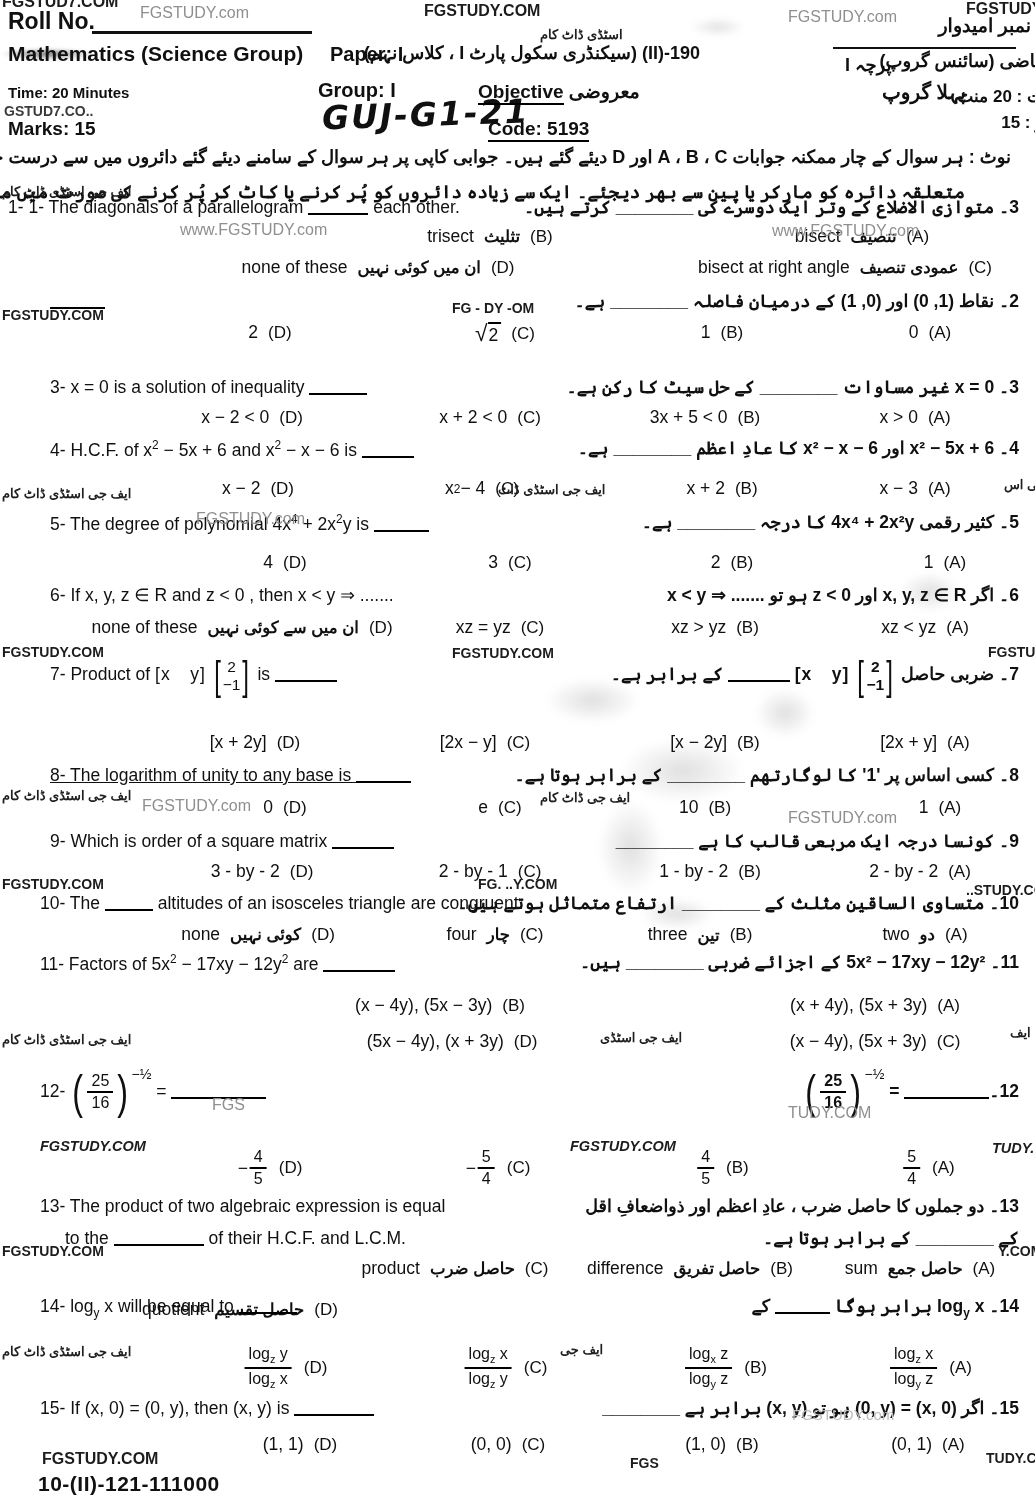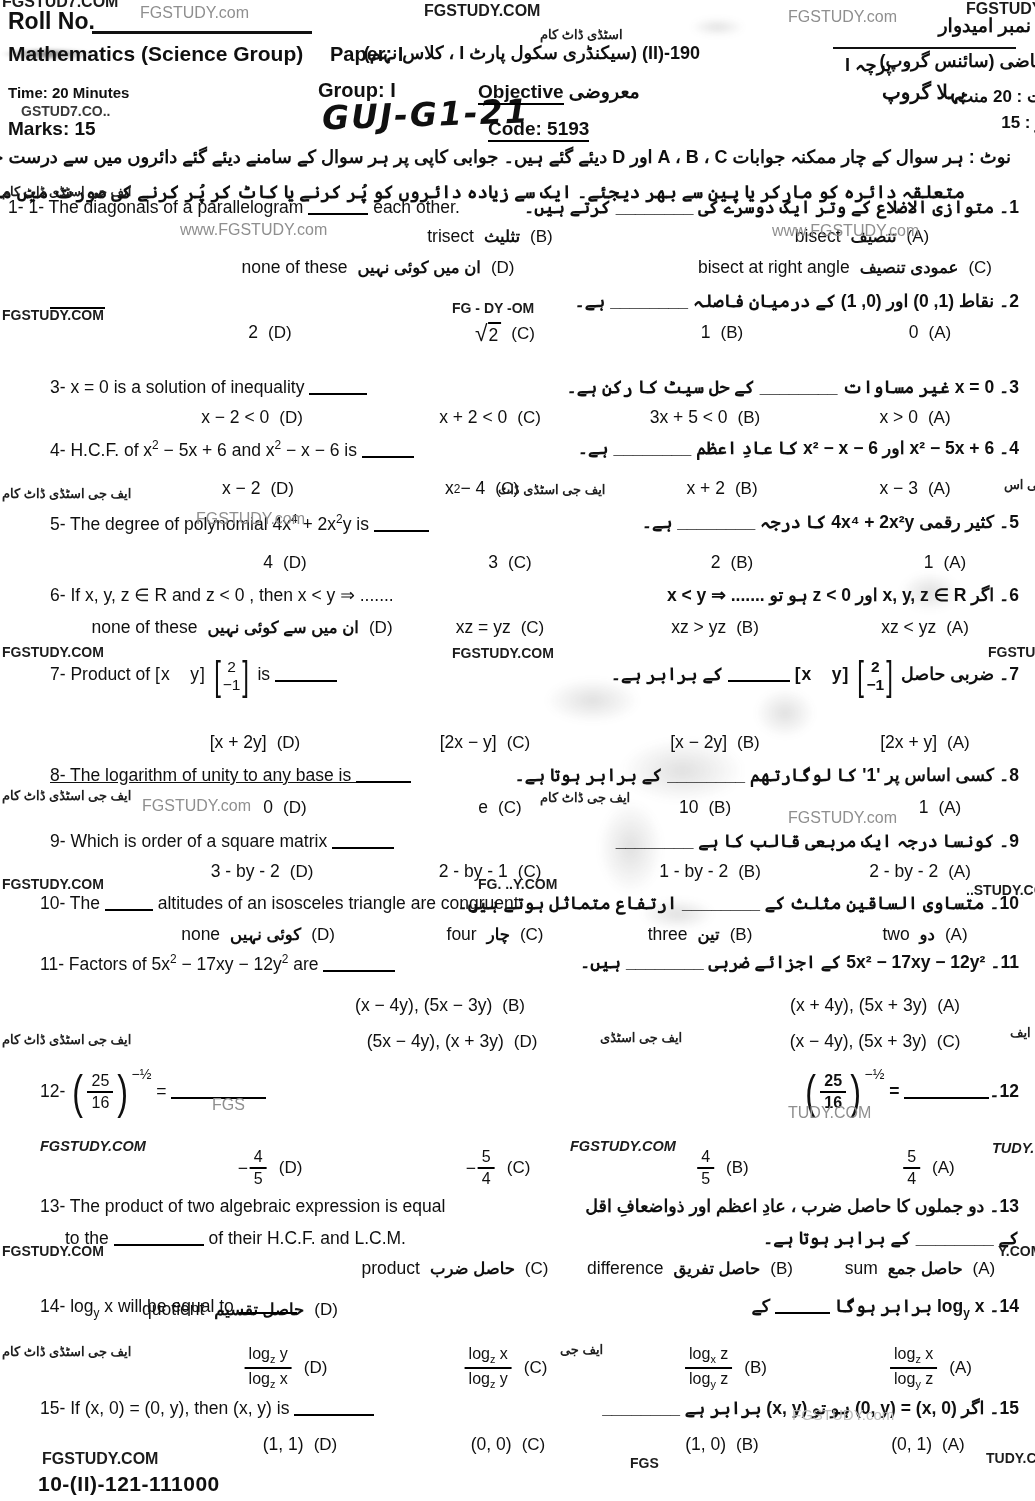--- a/index.html
+++ b/index.html
@@ -109,21 +109,21 @@
   <div class="hdr h-group-ur">پہلا گروپ</div>
   <div class="hdr h-time-ur">وقت : 20 منٹ</div>
   <div class="hdr h-marks-ur">کل نمبر : 15</div>
 
   <div class="note note1">نوٹ : ہر سوال کے چار ممکنہ جوابات A ، B ، C اور D دیئے گئے ہیں۔ جوابی کاپی پر ہر سوال کے سامنے دیئے گئے دائروں میں سے درست جواب کے مطابق</div>
   <div class="note note2">متعلقہ دائرہ کو مارکر یا پین سے بھر دیجئے۔ ایک سے زیادہ دائروں کو پُر کرنے یا کاٹ کر پُر کرنے کی صورت میں مذکورہ جواب غلط تصور ہوگا۔</div>
 
   <div id="q-layer">
       <div class="q-line" style="top: 197px;">
         <div class="q-en" style="left: 8px;"><span class="tx">1-    1-   The diagonals of a parallelogram </span><span class="blank" style="width: 60px;"></span><span class="tx"> each other.</span></div>
-        <div class="q-ur" dir="rtl">1۔   متوازی الاضلاع کے وتر ایک دوسرے کی ________ کرتے ہیں۔</div>
+        <div class="q-ur" dir="rtl">3۔   متوازی الاضلاع کے وتر ایک دوسرے کی ________ کرتے ہیں۔</div>
       </div>
       <div class="opt" style="left: 490px; top: 226px;">
         <span class="opt-val">
           <span class="tx">trisect</span>
         </span>
         <span class="opt-ur" dir="rtl">تثلیث</span>
         <span class="opt-letter">(B)</span>
       </div>
       <div class="opt" style="left: 862px; top: 226px;">
         <span class="opt-val">
@@ -401,21 +401,21 @@
         <span class="opt-ur" dir="rtl">کوئی نہیں</span>
         <span class="opt-letter">(D)</span>
       </div>
       <div class="opt" style="left: 495px; top: 924px;">
         <span class="opt-val">
           <span class="tx">four</span>
         </span>
         <span class="opt-ur" dir="rtl">چار</span>
         <span class="opt-letter">(C)</span>
       </div>
-      <div class="opt" style="left: 700px; top: 924px;">
+      <div class="opt" style="left: 700px; top: 924px; align-items: flex-end;">
         <span class="opt-val">
           <span class="tx">three</span>
         </span>
         <span class="opt-ur" dir="rtl">تین</span>
         <span class="opt-letter">(B)</span>
       </div>
       <div class="opt" style="left: 925px; top: 924px;">
         <span class="opt-val">
           <span class="tx">two</span>
         </span>
@@ -614,21 +614,21 @@
       </div>
     </div>
 
   <div id="wm-layer">
       <div class="wm bold b16" style="left: 2px; top: -7px;">FGSTUD7.COM</div>
       <div class="wm gray" style="left: 140px; top: 4px;">FGSTUDY.com</div>
       <div class="wm bold b16" style="left: 424px; top: 2px;">FGSTUDY.COM</div>
       <div class="wm gray" style="left: 788px; top: 8px;">FGSTUDY.com</div>
       <div class="wm bold b16" style="left: 966px; top: 0px;">FGSTUDY</div>
       <div class="wm urwm" style="left: 540px; top: 27px;">اسٹڈی ڈاٹ کام</div>
-      <div class="wm bold blur" style="left: 4px; top: 103px; margin-left: 17px;">GSTUD7.CO..</div>
+      <div class="wm bold blur" style="left: 4px; top: 103px;">GSTUD7.CO..</div>
       <div class="wm urwm" style="left: 2px; top: 184px;">ایف جی اسٹڈی ڈاٹ کام</div>
       <div class="wm gray" style="left: 180px; top: 221px;">www.FGSTUDY.com</div>
       <div class="wm gray" style="left: 772px; top: 222px;">www.FGSTUDY.com</div>
       <div class="wm bold" style="left: 2px; top: 307px;">FGSTUDY.COM</div>
       <div class="wm bold" style="left: 452px; top: 300px;">FG - DY -OM</div>
       <div class="wm urwm" style="left: 2px; top: 486px;">ایف جی اسٹڈی ڈاٹ کام</div>
       <div class="wm urwm" style="left: 498px; top: 482px;">ایف جی اسٹڈی ڈاٹ</div>
       <div class="wm urwm" style="left: 1004px; top: 477px;">جی اس</div>
       <div class="wm gray" style="left: 196px; top: 510px;">FGSTUDY.com</div>
       <div class="wm bold" style="left: 2px; top: 644px;">FGSTUDY.COM</div>

